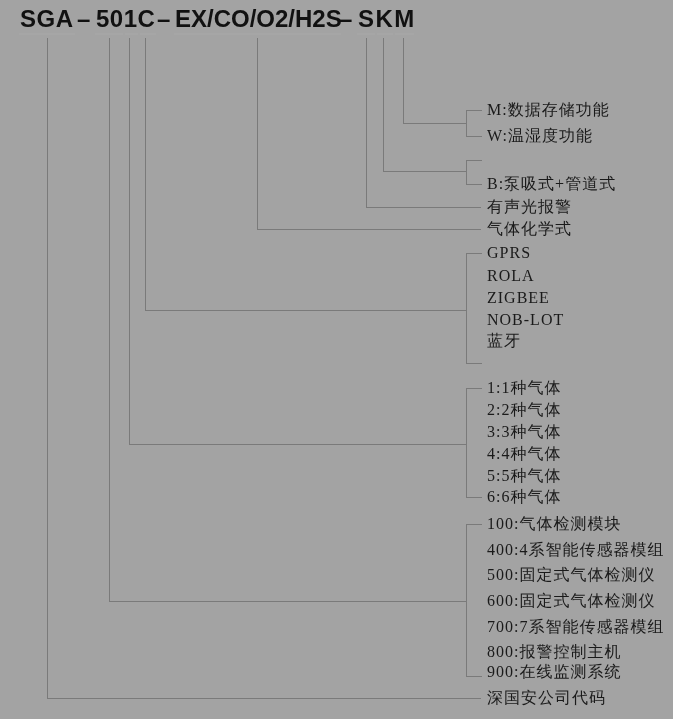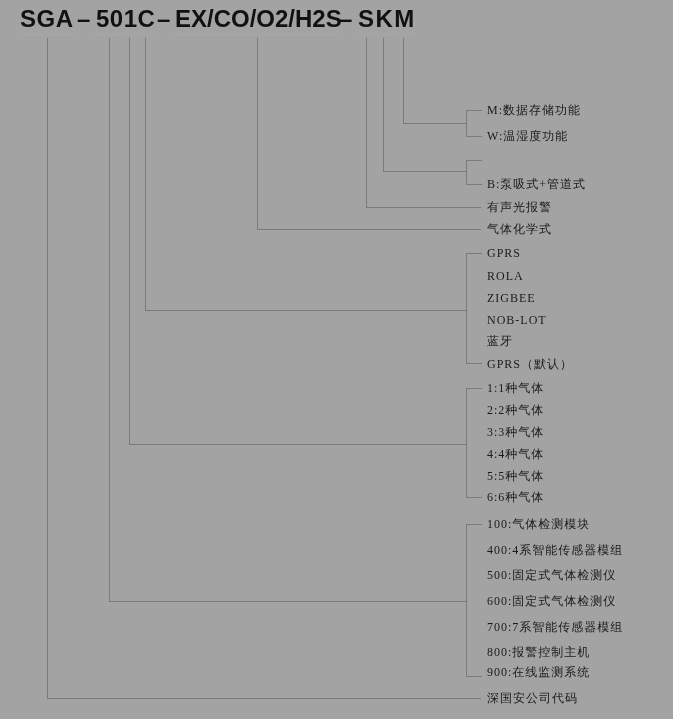--- a/index.html
+++ b/index.html
@@ -2,21 +2,21 @@
 <html><head>
 <meta charset="utf-8">
 <style>
   html,body{margin:0;padding:0;background:#fff;}
   .canvas{position:relative;width:673px;height:719px;background:#a3a3a3;overflow:hidden;
           font-family:"Liberation Sans", sans-serif;}
   .lines{position:absolute;left:0;top:0;}
   .seg{position:absolute;top:5px;font-weight:bold;font-size:24px;letter-spacing:0.5px;
        color:#111;white-space:nowrap;font-family:"Liberation Sans", sans-serif;}
   .seg-suffix{letter-spacing:1.5px;text-align:right;}
-  .lbl{position:absolute;left:487px;height:22px;line-height:22px;font-size:12px;
+  .lbl{position:absolute;left:487px;height:22px;line-height:22px;font-size:16px;
        color:#1a1a1a;white-space:nowrap;letter-spacing:1px;
        font-family:"Liberation Serif", serif;}
 </style>
 </head>
 <body>
 
 <div class="canvas">
 
   <svg class="lines" width="673" height="719" viewBox="0 0 673 719" shape-rendering="crispEdges">
 
@@ -63,21 +63,20 @@
   <div class="lbl" style="top:125px">W:温湿度功能</div>
   <div class="lbl" style="top:173px">B:泵吸式+管道式</div>
   <div class="lbl" style="top:196px">有声光报警</div>
   <div class="lbl" style="top:218px">气体化学式</div>
 
   <div class="lbl" style="top:242px">GPRS</div>
   <div class="lbl" style="top:265px">ROLA</div>
   <div class="lbl" style="top:287px">ZIGBEE</div>
   <div class="lbl" style="top:309px">NOB-LOT</div>
   <div class="lbl" style="top:330px">蓝牙</div>
-  <div class="lbl" style="top:353px">GPRS（默认）</div>
 
   <div class="lbl" style="top:377px">1:1种气体</div>
   <div class="lbl" style="top:399px">2:2种气体</div>
   <div class="lbl" style="top:421px">3:3种气体</div>
   <div class="lbl" style="top:443px">4:4种气体</div>
   <div class="lbl" style="top:465px">5:5种气体</div>
   <div class="lbl" style="top:486px">6:6种气体</div>
 
   <div class="lbl" style="top:513px">100:气体检测模块</div>
   <div class="lbl" style="top:539px">400:4系智能传感器模组</div>

